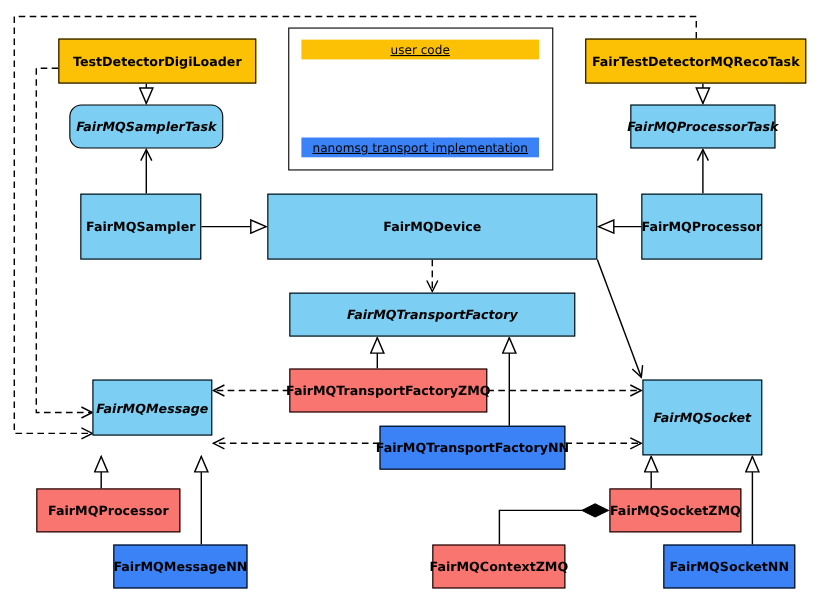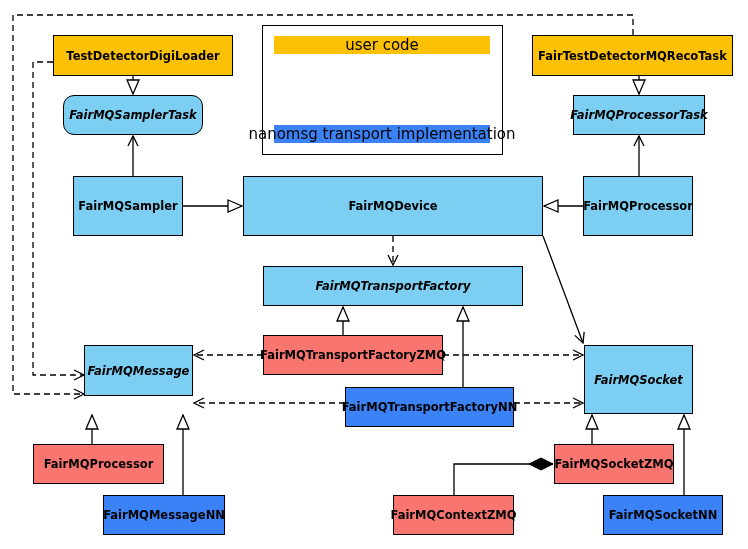--- a/index.html
+++ b/index.html
@@ -17,21 +17,21 @@
   .cat-framework{background:#7CCEF2;}
   .cat-zeromq{background:#F97570;}
   .cat-nanomsg{background:#3b82f6;}
   .legend{
     position:absolute;left:262px;top:25px;width:241px;height:130px;z-index:2;
     border:1.6px solid #000;background:#fff;box-sizing:border-box;
   }
   .legend-bar{
     position:absolute;left:11px;width:216px;height:18px;
     display:flex;align-items:center;justify-content:center;
-    font-size:15px;font-weight:400;color:#000;white-space:nowrap;
+    font-size:11px;font-weight:400;color:#000;white-space:nowrap;text-decoration:underline;
   }
 </style>
 </head>
 <body>
 
 <div class="canvas">
 
   <svg class="wires" width="748" height="549" viewBox="0 0 748 549">
     <defs>
       <marker id="tri" markerWidth="16" markerHeight="14" refX="15" refY="7" orient="auto" markerUnits="userSpaceOnUse">

